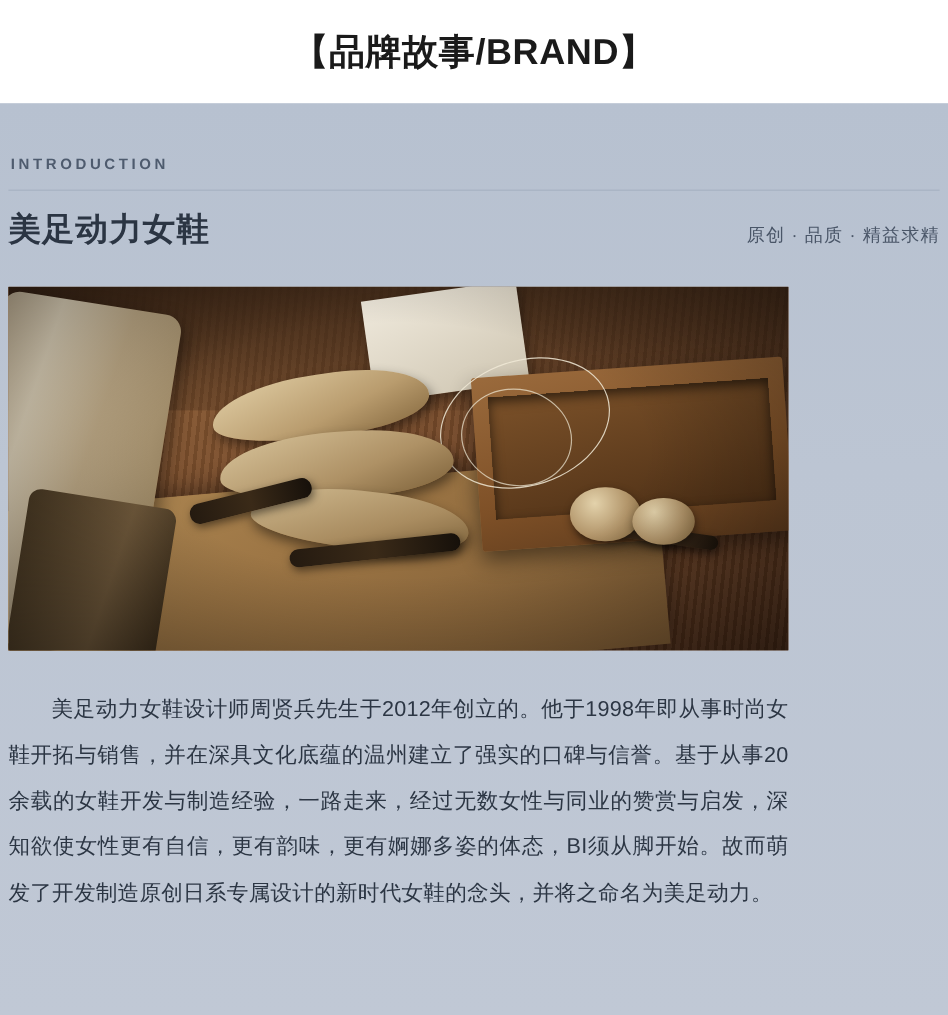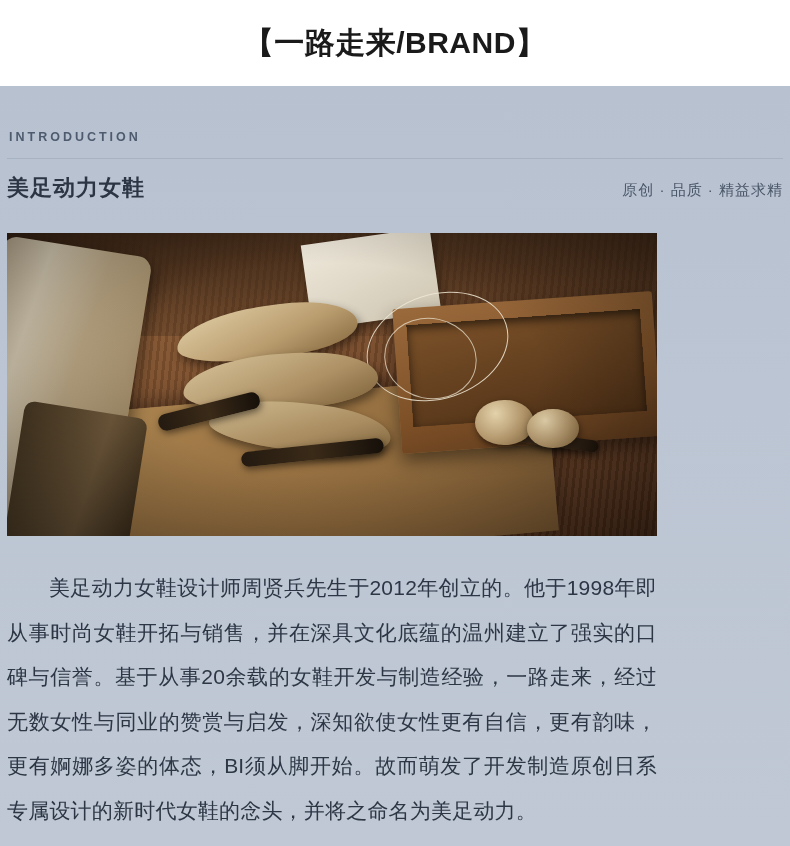--- a/index.html
+++ b/index.html
@@ -57,21 +57,21 @@
     margin: 0 0 14px 2px;
   }
   .sub-head {
     display: flex;
     align-items: flex-end;
     justify-content: space-between;
     border-top: 1px solid #a7b2c2;
     padding-top: 14px;
   }
   .brand-name {
-    font-size: 22px;
+    font-size: 27px;
     font-weight: bold;
     color: #2b3543;
     letter-spacing: 1px;
   }
   .slogan {
     font-size: 15px;
     color: #4a5668;
     letter-spacing: 1px;
     padding-bottom: 3px;
   }
@@ -198,36 +198,36 @@
     transform: rotate(12deg);
   }
   .ph-vign {
     position: absolute; inset: 0;
     background: radial-gradient(ellipse at 50% 45%, rgba(0,0,0,0) 45%, rgba(0,0,0,0.42) 100%);
   }
   
   .paragraph {
     margin-top: 30px;
     width: 650px;
-    font-size: 21px;
+    font-size: 18px;
     line-height: 2.12;
     color: #2c3644;
     text-align: justify;
     text-indent: 2em;
     letter-spacing: 0.2px;
     font-family: "Liberation Sans", sans-serif;
   }
 </style>
 </head>
 <body>
 
 <div class="page">
 
   <div class="header">
-    <div class="header-title">【一路走来/BRAND】</div>
+    <div class="header-title">【品牌故事/BRAND】</div>
   </div>
 
   <div class="body-band">
     <div class="body-inner">
 
       <div class="intro-label">INTRODUCTION</div>
 
       <div class="sub-head">
         <div class="brand-name">美足动力女鞋</div>
         <div class="slogan">原创 · 品质 · 精益求精</div>

